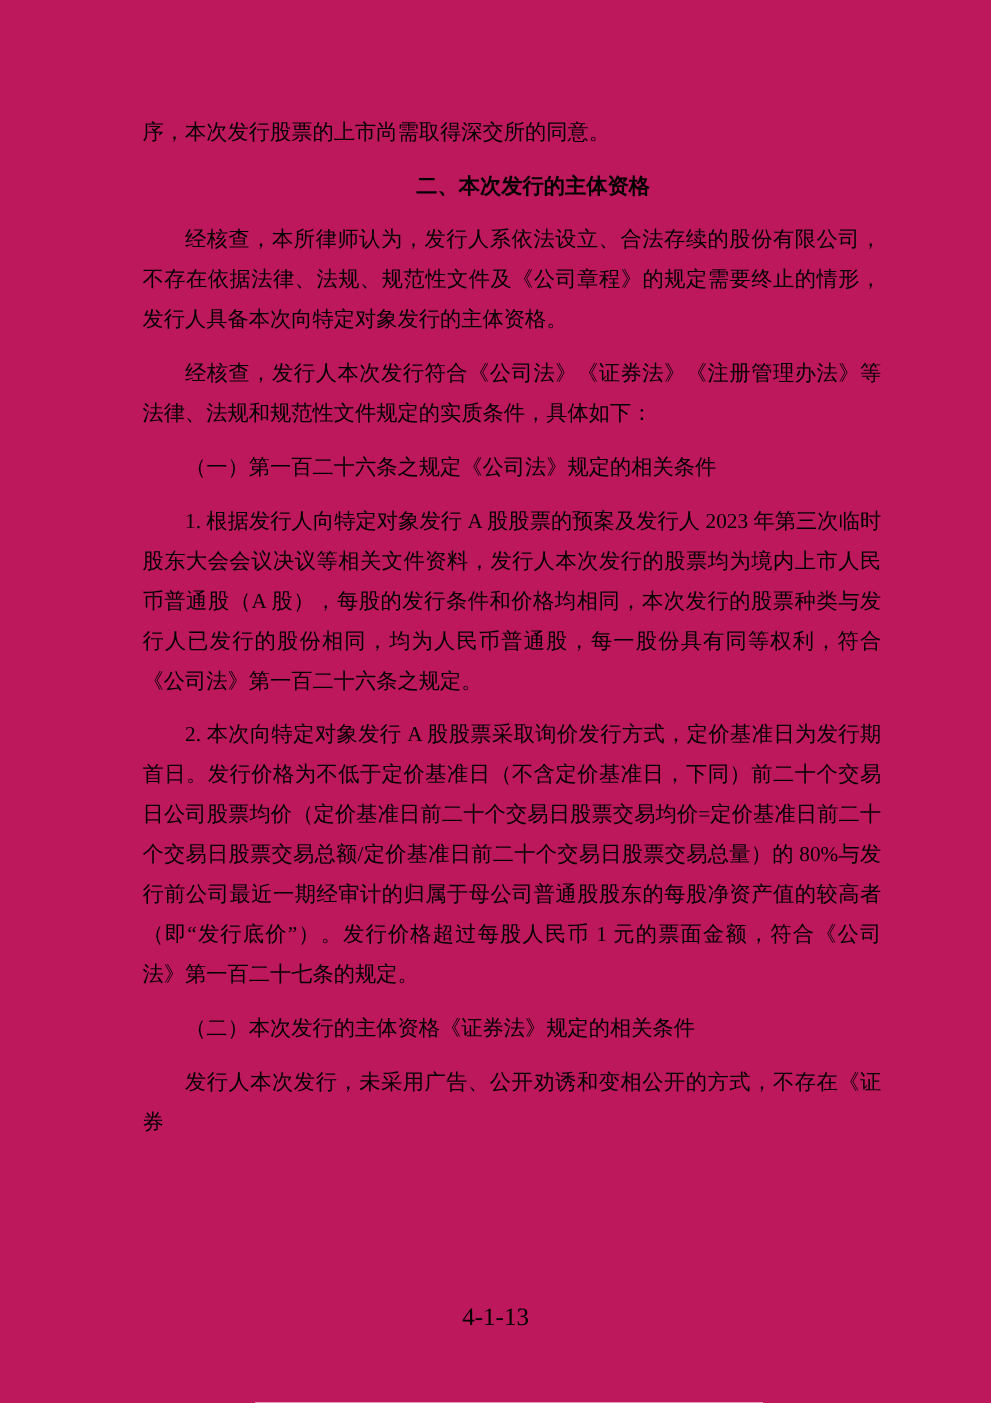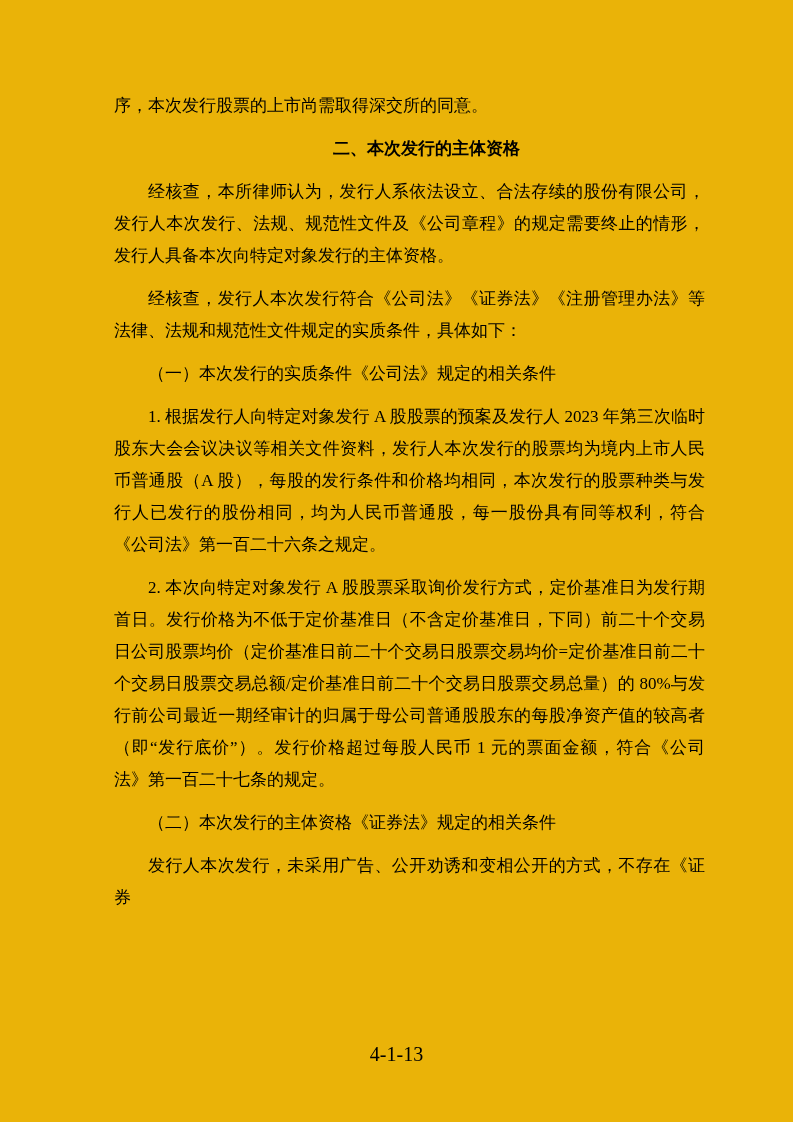--- a/index.html
+++ b/index.html
@@ -15,21 +15,21 @@
     color: #000000;
     font-family: "Liberation Serif", "DejaVu Serif", serif;
   }
   .page {
     position: absolute;
     top: 0; left: 0;
     width: 793px;
     height: 1122px;
     box-sizing: border-box;
     padding: 90px 88px 0 114px;
-    background: #eab308;
+    background: #be185d;
   }
   .page p {
     margin: 11px 0 0 0;
     font-size: 17px;
     line-height: 32px;
     text-align: justify;
     text-justify: inter-ideograph;
     text-indent: 2em;
     word-break: break-all;
   }
@@ -55,22 +55,22 @@
     line-height: 28px;
     font-family: "Liberation Serif", "DejaVu Serif", serif;
   }
 </style>
 </head>
 <body>
 
 <div class="page">
   <p class="continuation">序，本次发行股票的上市尚需取得深交所的同意。</p>
   <p class="heading">二、本次发行的主体资格</p>
-  <p class="body">经核查，本所律师认为，发行人系依法设立、合法存续的股份有限公司，发行人本次发行、法规、规范性文件及《公司章程》的规定需要终止的情形，发行人具备本次向特定对象发行的主体资格。</p>
+  <p class="body">经核查，本所律师认为，发行人系依法设立、合法存续的股份有限公司，不存在依据法律、法规、规范性文件及《公司章程》的规定需要终止的情形，发行人具备本次向特定对象发行的主体资格。</p>
   <p class="body">经核查，发行人本次发行符合《公司法》《证券法》《注册管理办法》等法律、法规和规范性文件规定的实质条件，具体如下：</p>
-  <p class="subheading">（一）本次发行的实质条件《公司法》规定的相关条件</p>
+  <p class="subheading">（一）第一百二十六条之规定《公司法》规定的相关条件</p>
   <p class="body">1. 根据发行人向特定对象发行 A 股股票的预案及发行人 2023 年第三次临时股东大会会议决议等相关文件资料，发行人本次发行的股票均为境内上市人民币普通股（A 股），每股的发行条件和价格均相同，本次发行的股票种类与发行人已发行的股份相同，均为人民币普通股，每一股份具有同等权利，符合《公司法》第一百二十六条之规定。</p>
   <p class="body">2. 本次向特定对象发行 A 股股票采取询价发行方式，定价基准日为发行期首日。发行价格为不低于定价基准日（不含定价基准日，下同）前二十个交易日公司股票均价（定价基准日前二十个交易日股票交易均价=定价基准日前二十个交易日股票交易总额/定价基准日前二十个交易日股票交易总量）的 80%与发行前公司最近一期经审计的归属于母公司普通股股东的每股净资产值的较高者（即“发行底价”）。发行价格超过每股人民币 1 元的票面金额，符合《公司法》第一百二十七条的规定。</p>
   <p class="subheading">（二）本次发行的主体资格《证券法》规定的相关条件</p>
   <p class="body">发行人本次发行，未采用广告、公开劝诱和变相公开的方式，不存在《证券</p>
 </div>
 
 <div class="footer">4-1-13</div>
 
 </body></html>

